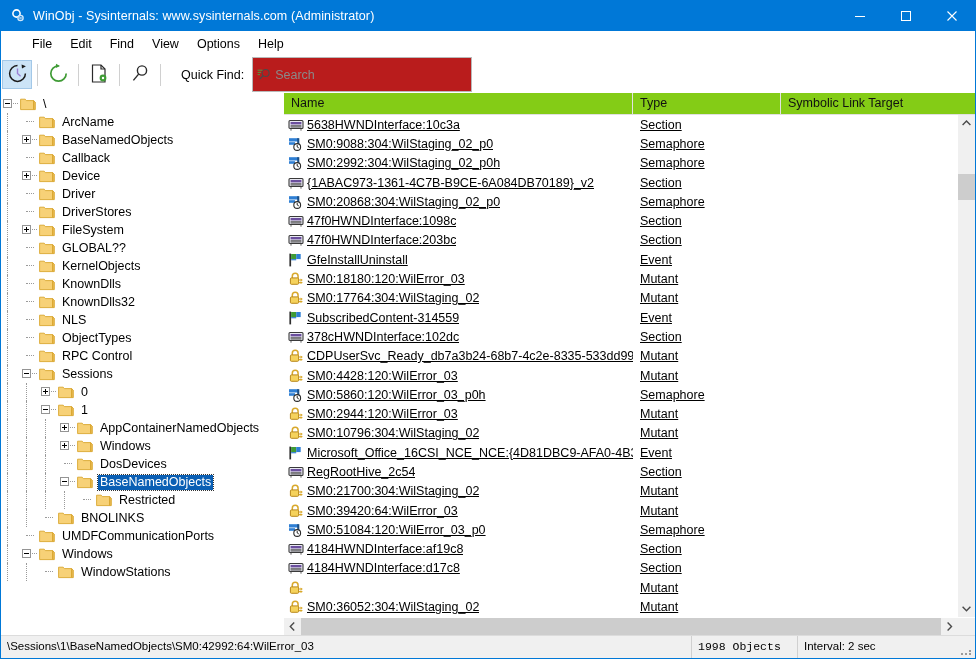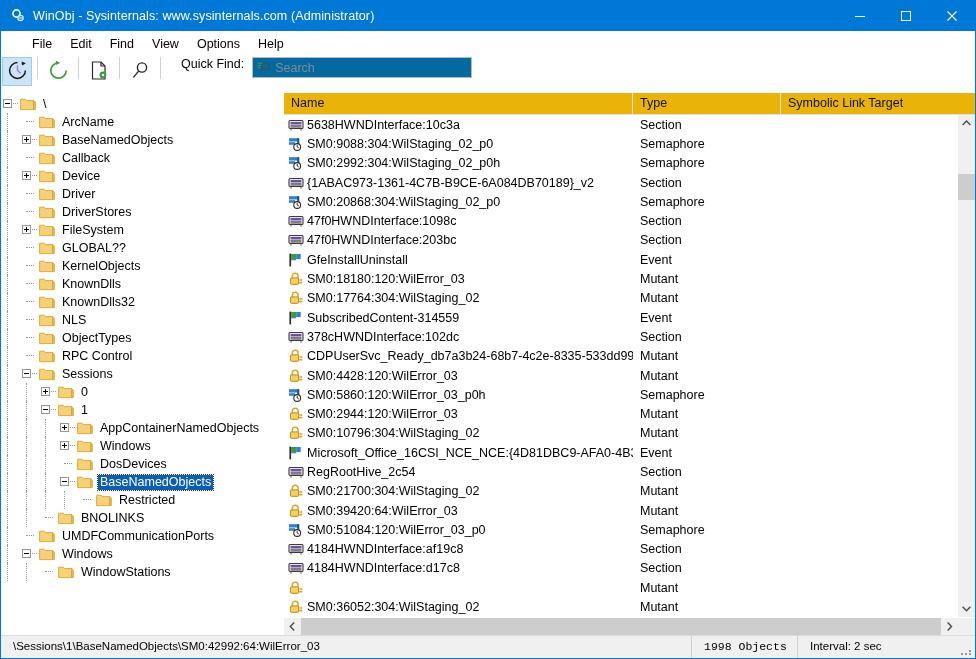--- a/index.html
+++ b/index.html
@@ -70,21 +70,21 @@
     font-size: 12.5px;
     color: #000;
     white-space: nowrap;
   }
 
   
   .toolbar {
     height: 35px;
     background: #ffffff;
     display: flex;
-    align-items: flex-start;
+    align-items: center;
     flex: 0 0 auto;
     border-bottom: 1px solid #ffffff;
   }
   .tb-btn {
     width: 30px; height: 29px;
     margin: 0 1px;
     display: flex; align-items: center; justify-content: center;
     box-sizing: border-box;
   }
   .tb-btn.active {
@@ -97,22 +97,22 @@
     margin: 0 4px;
   }
   .quickfind-label {
     margin-left: 16px;
     margin-right: 8px;
     font-size: 12.5px;
     white-space: nowrap;
   }
   .searchbox {
     width: 220px;
-    height: 21px;
-    background: #0369a1;
+    height: 35px;
+    background: #b91c1c;
     border: 1px solid #b9b9b9;
     display: flex;
     align-items: center;
     box-sizing: border-box;
   }
   .searchbox .sicon {
     margin-left: 3px; margin-right: 4px;
     width: 15px; height: 14px;
     display: flex; align-items: center; justify-content: center;
   }
@@ -218,21 +218,21 @@
     background: #ffffff;
     display: flex;
     flex-direction: column;
     position: relative;
     border-left: 1px solid #ffffff;
   }
   .lv-head {
     height: 21px;
     flex: 0 0 auto;
     display: flex;
-    background: #eab308;
+    background: #84cc16;
     border-bottom: 1px solid #e0e0e0;
     user-select: none;
   }
   .lv-col {
     box-sizing: border-box;
     font-size: 12.5px;
     color: #111;
     padding-left: 7px;
     line-height: 20px;
     white-space: nowrap;
@@ -240,20 +240,21 @@
     border-right: 1px solid #e2e2e2;
   }
   .lv-col.c0 { width: 349px; flex: 0 0 auto; }
   .lv-col.c1 { width: 148px; flex: 0 0 auto; }
   .lv-col.c2 { flex: 1 1 auto; border-right: 0; }
 
   .lv-body {
     flex: 1 1 auto;
     overflow: hidden;
     position: relative;
+    text-decoration: underline;
   }
   .lrow {
     height: 19.3px;
     display: flex;
     align-items: center;
     white-space: nowrap;
     font-size: 12.5px;
   }
   .lcell-name {
     width: 349px;
@@ -338,21 +339,21 @@
     flex: 0 0 auto;
     background: #f0f0f0;
     display: flex;
     align-items: center;
     font-size: 11.5px;
     color: #000;
     border-top: 1px solid #dcdcdc;
     user-select: none;
   }
   .sb-pane {
-    padding-left: 12px;
+    padding-left: 6px;
     box-sizing: border-box;
     height: 22px;
     line-height: 21px;
     white-space: nowrap;
     overflow: hidden;
   }
   .sb-pane.p0 { flex: 1 1 auto; }
   .sb-pane.p1 { width: 106px; flex: 0 0 auto; border-left: 1px solid #d0d0d0; font-family: Liberation Mono, monospace; }
   .sb-pane.p2 { width: 160px; flex: 0 0 auto; border-left: 1px solid #d0d0d0; }
   .grip {

